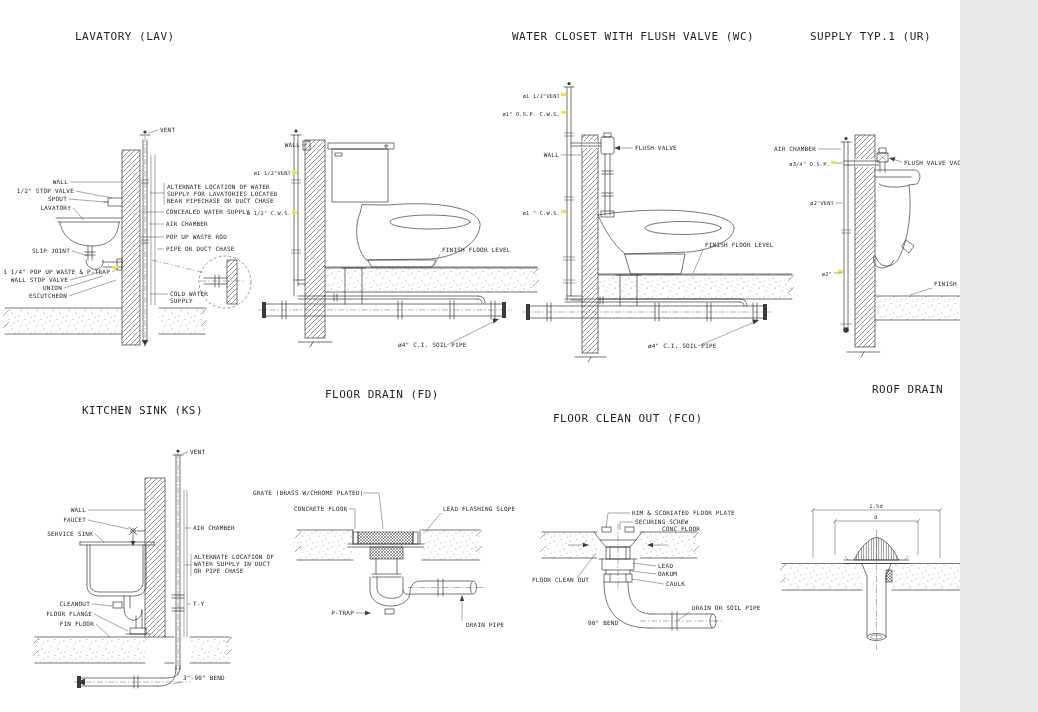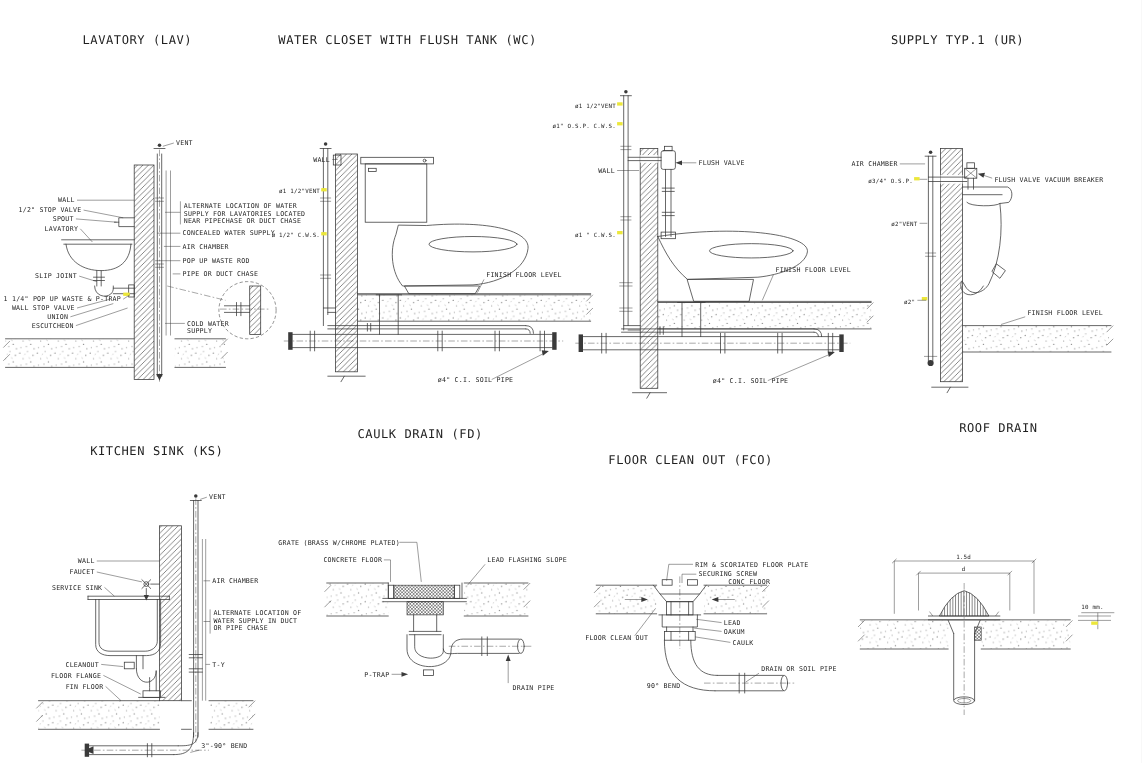--- a/index.html
+++ b/index.html
@@ -1,16 +1,16 @@
 <!DOCTYPE html>
 <html><head>
 <meta charset="utf-8">
 <style>
   html,body{margin:0;padding:0;background:#e9e9e9;}
-  .sheet{position:relative;width:1038px;height:712px;background:#ffffff;overflow:hidden;
+  .sheet{position:relative;width:960px;height:712px;background:#ffffff;overflow:hidden;
          font-family:"DejaVu Sans Mono",monospace;}
   .panel-title{position:absolute;font-size:11px;letter-spacing:.5px;color:#1f1f1f;white-space:pre;}
   svg.detail{position:absolute;overflow:visible;}
   svg text{font-family:"DejaVu Sans Mono",monospace;font-size:6px;fill:#252525;letter-spacing:.2px;}
   svg text.sm{font-size:5.3px;}
   .s{stroke:#3a3a3a;stroke-width:.7;fill:none;stroke-linecap:round;}
   .ldr{stroke:#3a3a3a;stroke-width:.45;fill:none;}
   .cl{stroke:#3a3a3a;stroke-width:.4;stroke-dasharray:6 2 1.5 2;fill:none;}
   .dsh{stroke:#3a3a3a;stroke-width:.5;stroke-dasharray:3 2;fill:none;}
   .f{fill:#3a3a3a;stroke:none;}
@@ -47,24 +47,24 @@
         <path d="M0,0 L3,3 M3,0 L0,3" stroke="#3f3f3f" stroke-width="0.5" fill="none"></path>
       </pattern>
       <pattern id="ribs" width="2.5" height="8" patternUnits="userSpaceOnUse">
         <line x1="1.25" y1="0" x2="1.25" y2="8" stroke="#3f3f3f" stroke-width="0.6"></line>
       </pattern>
     </defs>
   </svg>
 
   
   <div class="panel-title" style="left:75px;top:30px">LAVATORY (LAV)</div>
-  <div class="panel-title" style="left:253px;top:30px">WATER CLOSET WITH FLUSH TANK (WC)</div>
+  <div class="panel-title" style="left:512px;top:30px">WATER CLOSET WITH FLUSH VALVE (WC)</div>
   <div class="panel-title" style="left:810px;top:30px">SUPPLY TYP.1 (UR)</div>
   <div class="panel-title" style="left:82px;top:404px">KITCHEN SINK (KS)</div>
-  <div class="panel-title" style="left:325px;top:388px">CAULK DRAIN (FD)</div>
+  <div class="panel-title" style="left:325px;top:388px">FLOOR DRAIN (FD)</div>
   <div class="panel-title" style="left:553px;top:412px">FLOOR CLEAN OUT (FCO)</div>
   <div class="panel-title" style="left:872px;top:383px">ROOF DRAIN</div>
 
   
   <svg class="detail" style="left:0;top:110px" width="292" height="250" viewBox="0 0 292 250">
     <g>
       <rect class="cb" x="5" y="198" width="117" height="26"></rect>
       <path class="s" d="M5,198 L122,198 M5,224 L122,224"></path>
       <path class="ldr" d="M3,206 L9,200 M3,218 L9,212"></path>
       <rect class="cb" x="159" y="198" width="46" height="26"></rect>

